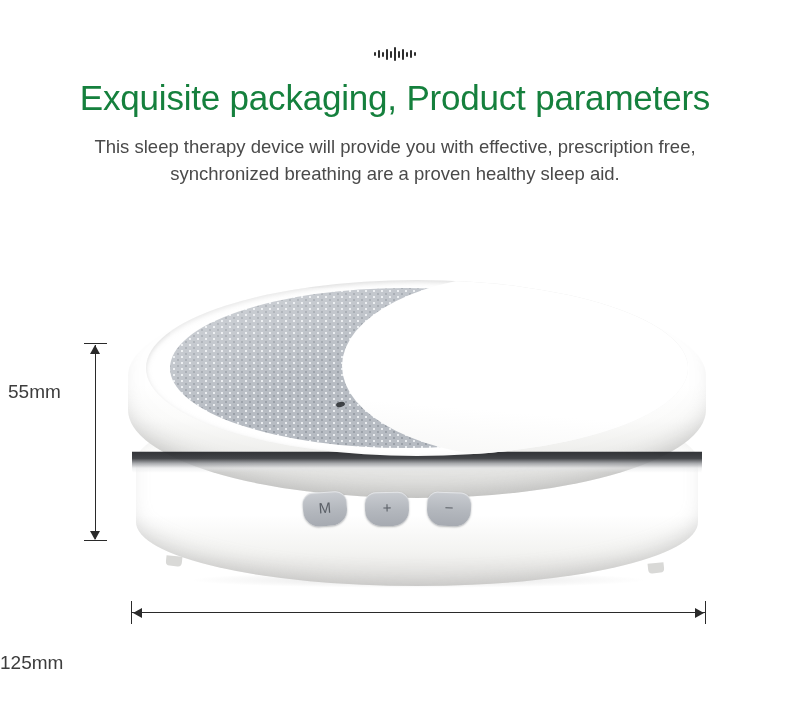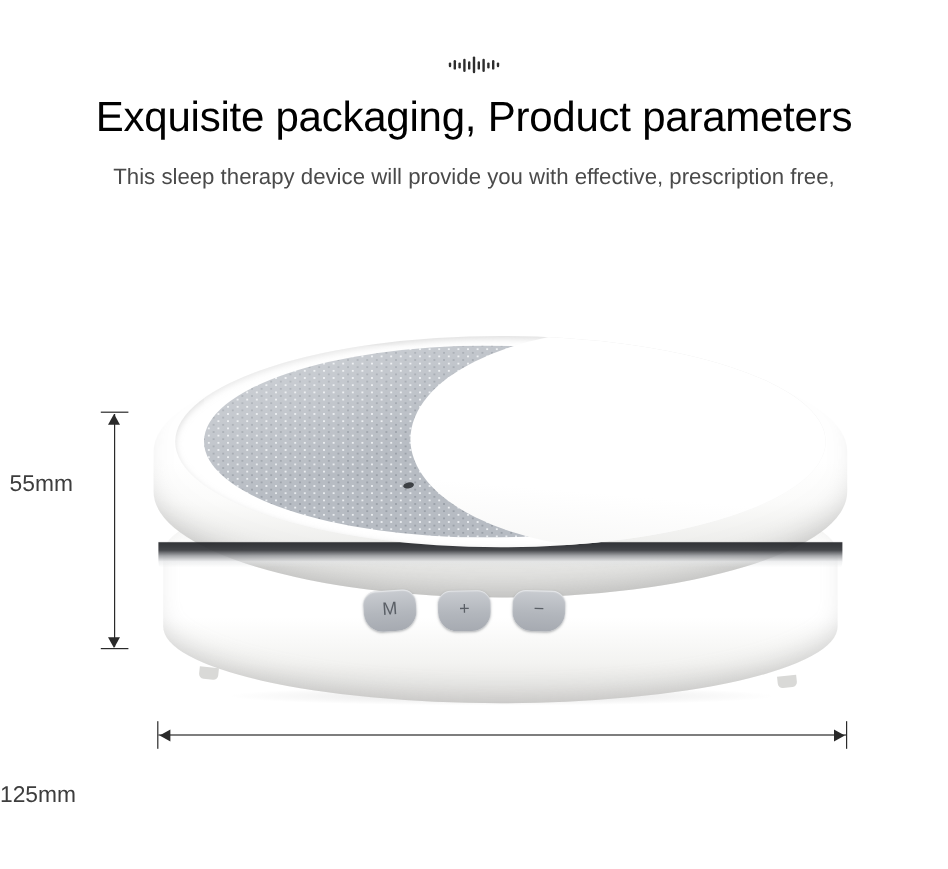--- a/index.html
+++ b/index.html
@@ -37,21 +37,21 @@
 
   .page-title {
     position: absolute;
     left: 0;
     top: 76px;
     width: 790px;
     text-align: center;
     font-size: 35px;
     line-height: 44px;
     letter-spacing: -0.2px;
-    color: #000000;
+    color: #15803d;
     font-weight: 400;
     white-space: nowrap;
   }
 
   .page-desc {
     position: absolute;
     left: 45px;
     top: 133px;
     width: 700px;
     text-align: center;
@@ -272,21 +272,20 @@
     border-right: 5px solid transparent;
     border-top: 9px solid #2a2a2a;
   }
   .vdim-label {
     position: absolute;
     left: 8px; top: 381px;
     width: 72px;
     text-align: left;
     font-size: 19px;
     color: #3d3d3d;
-    margin-top: 12px;
   }
 
   .hdim-shaft  { left: 132px; top: 612px; width: 573px; height: 1px; }
   .hdim-capL   { left: 131px; top: 601px; width: 1px; height: 23px; }
   .hdim-capR   { left: 705px; top: 601px; width: 1px; height: 23px; }
   .hdim-headL  {
     position: absolute; left: 133px; top: 608px;
     width: 0; height: 0;
     border-top: 5px solid transparent;
     border-bottom: 5px solid transparent;
@@ -322,20 +321,21 @@
     <i style="height: 11px;"></i>
     <i style="height: 5px;"></i>
     <i style="height: 8px;"></i>
     <i style="height: 4px;"></i>
   </div>
 
 <div class="page-title">Exquisite packaging, Product parameters</div>
 
 <div class="page-desc">
   <span>This sleep therapy device will provide you with effective, prescription free,</span>
+  <span>synchronized breathing are a proven healthy sleep aid.</span>
 </div>
 
 <div class="product-stage">
 
   <div class="dev-shadow"></div>
   <div class="foot l"></div>
   <div class="foot r"></div>
 
   <div class="dev-base"></div>
   <div class="dev-rim"></div>

